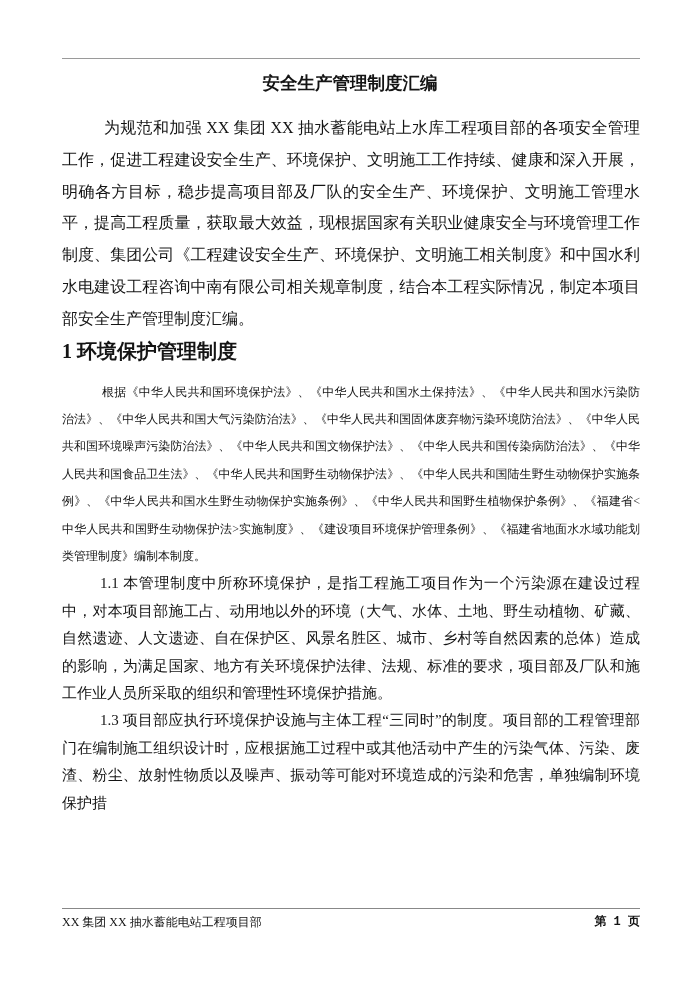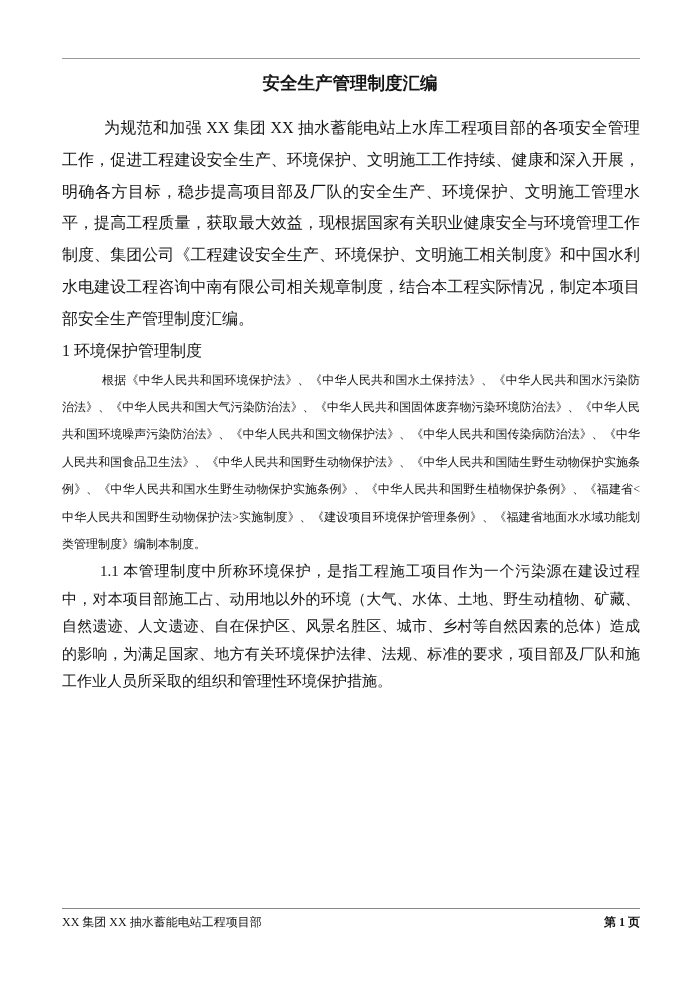--- a/index.html
+++ b/index.html
@@ -45,23 +45,23 @@
     margin: 0;
     text-align: justify;
     word-break: break-all;
   }
   .p-intro {
     font-size: 16px;
     line-height: 31.8px;
     text-indent: 42px;
   }
   .section-heading {
-    margin: 4px 0 4px 0;
-    font-size: 16px;
-    font-weight: normal;
+    margin: 4px 0 16px 0;
+    font-size: 20px;
+    font-weight: bold;
     line-height: 24px;
   }
   .p-dense {
     font-size: 12px;
     line-height: 27.4px;
     text-indent: 40px;
   }
   .p-clause {
     font-size: 15px;
     line-height: 27.4px;
@@ -75,20 +75,21 @@
     border-top: 1px solid #888888;
     padding-top: 5px;
     display: flex;
     justify-content: space-between;
     align-items: flex-start;
     font-size: 12px;
     line-height: 16px;
   }
   .footer .page-num {
     font-weight: bold;
+    font-family: Liberation Mono, monospace;
   }
 </style>
 </head>
 <body>
 
 <div class="page">
 
   <div class="header-rule"></div>
 
   <h1 class="doc-title">安全生产管理制度汇编</h1>
@@ -97,20 +98,21 @@
 
     <p class="para p-intro">为规范和加强 XX 集团 XX 抽水蓄能电站上水库工程项目部的各项安全管理工作，促进工程建设安全生产、环境保护、文明施工工作持续、健康和深入开展，明确各方目标，稳步提高项目部及厂队的安全生产、环境保护、文明施工管理水平，提高工程质量，获取最大效益，现根据国家有关职业健康安全与环境管理工作制度、集团公司《工程建设安全生产、环境保护、文明施工相关制度》和中国水利水电建设工程咨询中南有限公司相关规章制度，结合本工程实际情况，制定本项目部安全生产管理制度汇编。</p>
 
     <h2 class="section-heading">1 环境保护管理制度</h2>
 
     <p class="para p-dense">根据《中华人民共和国环境保护法》、《中华人民共和国水土保持法》、《中华人民共和国水污染防治法》、《中华人民共和国大气污染防治法》、《中华人民共和国固体废弃物污染环境防治法》、《中华人民共和国环境噪声污染防治法》、《中华人民共和国文物保护法》、《中华人民共和国传染病防治法》、《中华人民共和国食品卫生法》、《中华人民共和国野生动物保护法》、《中华人民共和国陆生野生动物保护实施条例》、《中华人民共和国水生野生动物保护实施条例》、《中华人民共和国野生植物保护条例》、《福建省&lt;中华人民共和国野生动物保护法&gt;实施制度》、《建设项目环境保护管理条例》、《福建省地面水水域功能划类管理制度》编制本制度。</p>
 
     <p class="para p-clause">1.1 本管理制度中所称环境保护，是指工程施工项目作为一个污染源在建设过程中，对本项目部施工占、动用地以外的环境（大气、水体、土地、野生动植物、矿藏、自然遗迹、人文遗迹、自在保护区、风景名胜区、城市、乡村等自然因素的总体）造成的影响，为满足国家、地方有关环境保护法律、法规、标准的要求，项目部及厂队和施工作业人员所采取的组织和管理性环境保护措施。</p>
 
 
+    <p class="para p-clause">1.3 项目部应执行环境保护设施与主体工程“三同时”的制度。项目部的工程管理部门在编制施工组织设计时，应根据施工过程中或其他活动中产生的污染气体、污染、废渣、粉尘、放射性物质以及噪声、振动等可能对环境造成的污染和危害，单独编制环境保护措</p>
 
   </div>
 
   <div class="footer">
     <span>XX 集团 XX 抽水蓄能电站工程项目部</span>
     <span class="page-num">第 1 页</span>
   </div>
 
 </div>
 

